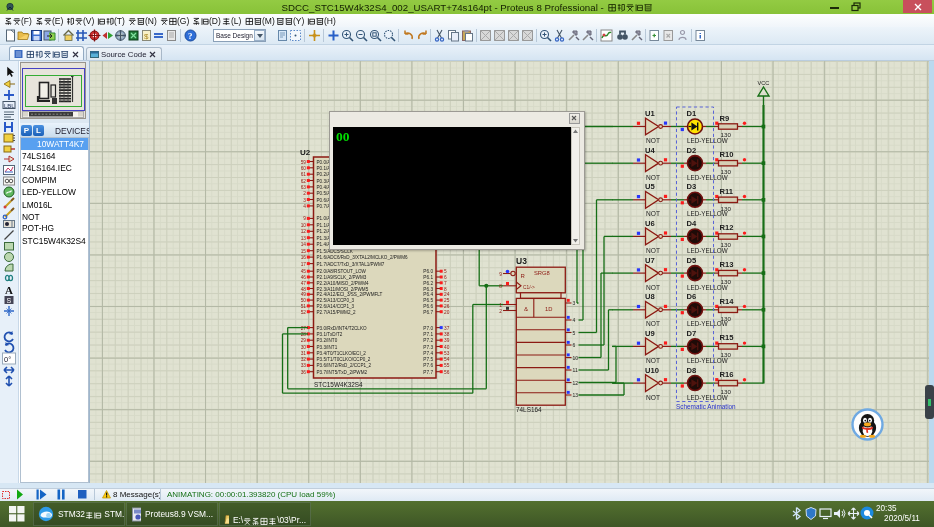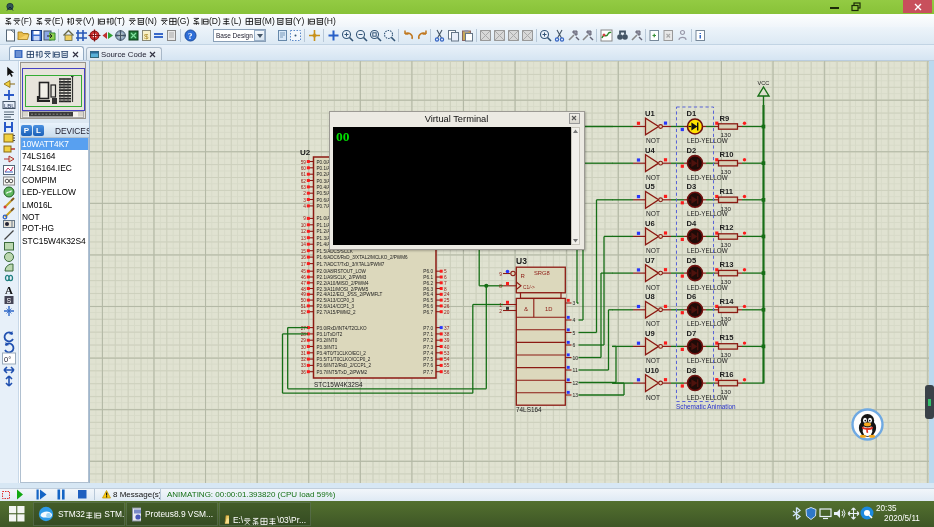--- a/index.html
+++ b/index.html
@@ -6,20 +6,27 @@
 #scr{position:relative;width:934px;height:527px;background:#fff}
 .abs{position:absolute}
 .tt{white-space:nowrap}
 </style></head><body>
 <div id="scr">
     <div class="abs" style="left:0;top:0;width:934px;height:14px;background:linear-gradient(#93CB43,#88C238)"></div>
     <svg class="abs" style="left:5px;top:2px" width="10" height="10">
       <circle cx="5" cy="4.5" r="3.2" fill="#355" stroke="#123" stroke-width=".6"></circle>
       <path d="M2 8.5 L5 5 L8 8.5" stroke="#123" stroke-width="1" fill="none"></path>
     </svg>
+    <div class="abs tt" style="left:50%;top:1px;transform:translateX(-50%);font-size:9.7px;color:#142000;height:13px;display:flex;align-items:center;gap:1px">SDCC_STC15W4k32S4_002_USART+74s164pt - Proteus 8 Professional -&nbsp;<svg width="45" height="9" viewBox="0 0 45 9" style="vertical-align:middle">
+        <path d="M1.2 1.5L7.8 1.5M1.2 1.5L1.2 8.0M7.8 1.5L7.8 8.0M1.2 8.0L7.8 8.0M1.2 4.7L7.8 4.7M4.5 1.5L4.5 8.0" stroke="#1A2A00" stroke-width="0.85" fill="none"></path>
+        <path d="M10.2 2.3L13.1 2.3M10.2 5.1L13.1 5.1M11.5 1.1L11.5 7.8M14.3 1.5L16.8 1.5M14.3 1.5L14.3 7.1M16.8 1.5L16.8 7.1M13.9 8.2L17.1 6.7" stroke="#1A2A00" stroke-width="0.85" fill="none"></path>
+        <path d="M19.7 1.8L25.3 1.8M18.9 3.4L26.1 3.4M20.1 3.6L24.9 8.2M24.9 3.6L20.1 8.2" stroke="#1A2A00" stroke-width="0.85" fill="none"></path>
+        <path d="M28.5 1.4L28.5 8.2M29.9 2.3L34.8 2.3M29.9 2.3L29.9 7.5M34.8 2.3L34.8 7.5M29.9 7.5L34.8 7.5M29.9 4.8L34.8 4.8" stroke="#1A2A00" stroke-width="0.85" fill="none"></path>
+        <path d="M36.9 1.7L44.1 1.7M37.7 1.7L37.7 7.8M43.3 1.7L43.3 7.8M38.5 3.9L42.5 3.9M38.5 5.9L42.5 5.9M37.7 7.8L43.3 7.8" stroke="#1A2A00" stroke-width="0.85" fill="none"></path>
+      </svg></div>
     <div class="abs" style="left:830px;top:7px;width:9px;height:2px;background:#1c2a08"></div>
     <svg class="abs" style="left:851px;top:2px" width="11" height="10">
       <rect x="3" y="1" width="6" height="5" fill="none" stroke="#1c2a08" stroke-width="1.2"></rect>
       <rect x="1" y="3.5" width="6" height="5" fill="#8fc73e" stroke="#1c2a08" stroke-width="1.2"></rect>
     </svg>
     <div class="abs" style="left:903px;top:0;width:29px;height:13px;background:#C8505C;display:flex;align-items:center;justify-content:center">
       <svg width="8" height="8">
         <path d="M1 1 L7 7 M7 1 L1 7" stroke="#fff" stroke-width="1.4"></path>
       </svg>
     </div>
@@ -449,21 +456,21 @@
       <rect x="6" y="0" width="44" height="4.5" fill="#3A3A3A"></rect>
       <path d="M8 2.2 H48" stroke="#888" stroke-width="1" stroke-dasharray="2 1.6"></path>
       <rect x="0" y="0" width="5" height="4.5" fill="#D8D5CC"></rect>
       <rect x="55" y="0" width="5" height="4.5" fill="#D8D5CC"></rect>
     </svg>
     <div class="abs" style="left:20px;top:123px;width:69px;height:14px;background:linear-gradient(#EAF3FC,#C9DCEC)"></div>
     <div class="abs" style="left:21px;top:124.5px;width:11px;height:11px;background:linear-gradient(#4A90E0,#1A60B8);border-radius:2px;color:#fff;font-size:8px;font-weight:bold;display:flex;align-items:center;justify-content:center">P</div>
     <div class="abs" style="left:33px;top:124.5px;width:11px;height:11px;background:linear-gradient(#4A90E0,#1A60B8);border-radius:2px;color:#fff;font-size:8px;font-weight:bold;display:flex;align-items:center;justify-content:center">L</div>
     <div class="abs tt" style="left:55px;top:125.5px;font-size:8.3px;color:#223">DEVICES</div>
     <div class="abs" style="left:20px;top:137px;width:69px;height:346px;background:#fff;border:1px solid #B0C0D0"></div>
-    <div class="abs tt" style="left:21px;top:138.0px;width:67px;height:12px;background:#58A0F0;color:#fff;font-size:8.4px;line-height:12px;padding-left:1px">10WATT4K7</div>
+    <div class="abs tt" style="left:21px;top:138.0px;width:67px;height:12px;background:#58A0F0;color:#fff;font-size:8.4px;line-height:12px;padding-left:16px">10WATT4K7</div>
     <div class="abs tt" style="left:22px;top:150.1px;height:12px;color:#000;font-size:8.4px;line-height:12px">74LS164</div>
     <div class="abs tt" style="left:22px;top:162.2px;height:12px;color:#000;font-size:8.4px;line-height:12px">74LS164.IEC</div>
     <div class="abs tt" style="left:22px;top:174.3px;height:12px;color:#000;font-size:8.4px;line-height:12px">COMPIM</div>
     <div class="abs tt" style="left:22px;top:186.4px;height:12px;color:#000;font-size:8.4px;line-height:12px">LED-YELLOW</div>
     <div class="abs tt" style="left:22px;top:199px;height:12px;color:#000;font-size:8.4px;line-height:12px">LM016L</div>
     <div class="abs tt" style="left:22px;top:210.6px;height:12px;color:#000;font-size:8.4px;line-height:12px">NOT</div>
     <div class="abs tt" style="left:22px;top:222px;height:12px;color:#000;font-size:8.4px;line-height:12px">POT-HG</div>
     <div class="abs tt" style="left:22px;top:234.8px;height:12px;color:#000;font-size:8.4px;line-height:12px">STC15W4K32S4</div>
     <div class="abs" style="left:89px;top:61px;width:840px;height:422px;background-color:#E0E2D1;background-image:linear-gradient(#B2B7A4 1px,transparent 1px),linear-gradient(90deg,#B2B7A4 1px,transparent 1px),linear-gradient(#CDD0BD 1px,transparent 1px),linear-gradient(90deg,#CDD0BD 1px,transparent 1px),linear-gradient(#D7DAC8 1px,transparent 1px),linear-gradient(90deg,#D7DAC8 1px,transparent 1px);background-size:51.6px 51.6px,51.6px 51.6px,12.9px 12.9px,12.9px 12.9px,6.45px 6.45px,6.45px 6.45px;background-position:12.9px 38.7px,12.9px 38.7px,12.9px 38.7px,12.9px 38.7px,12.9px 38.7px,12.9px 38.7px"></div>
     <div class="abs" style="left:929px;top:61px;width:5px;height:426px;background:#BBD9EF"></div>
@@ -991,21 +998,20 @@
       <line x1="476.3" y1="321.5" x2="482.5" y2="321.5" stroke="#8C1A13" stroke-width="1.1"></line>
       <rect x="477.8" y="317.4" width="2.9" height="2.9" fill="#2836FC"></rect>
       <text x="483.5" y="323.8" font-size="5.0" fill="#222222" font-weight="normal" text-anchor="start" font-family="Liberation Sans">12</text>
       <line x1="476.3" y1="334.0" x2="482.5" y2="334.0" stroke="#8C1A13" stroke-width="1.1"></line>
       <rect x="477.8" y="329.9" width="2.9" height="2.9" fill="#2836FC"></rect>
       <text x="483.5" y="336.3" font-size="5.0" fill="#222222" font-weight="normal" text-anchor="start" font-family="Liberation Sans">13</text>
       <rect x="587.5" y="46" width="37" height="294.5" fill="none" stroke="#5A64D8" stroke-width="1" stroke-dasharray="3.2 2.6"></rect>
       <text x="587.0" y="348.0" font-size="6.4" fill="#2832C8" font-weight="normal" text-anchor="start" font-family="Liberation Sans">Schematic Animation</text>
     </svg>
     <div class="abs" style="left:329px;top:111px;width:255.5px;height:138.5px;background:#ECEAE3;border:1px solid #9C9A94;box-shadow:1px 1px 2px rgba(0,0,0,.25)"></div>
-    <div class="abs tt" style="left:329px;top:112px;width:255px;height:14px;text-align:center;font-size:9.3px;color:#111;line-height:14px">Virtual Terminal</div>
     <div class="abs" style="left:568.5px;top:113px;width:11px;height:10.5px;background:linear-gradient(#F2F0EA,#D8D5CC);border:1px solid #999;display:flex;align-items:center;justify-content:center">
       <svg width="6" height="6">
         <path d="M1 1 L5 5 M5 1 L1 5" stroke="#555" stroke-width="1.1"></path>
       </svg>
     </div>
     <div class="abs" style="left:333px;top:127px;width:237.5px;height:118px;background:#000"></div>
     <div class="abs tt" style="left:336px;top:129px;font-family:Liberation Serif, serif;font-size:13.5px;font-weight:bold;color:#00DC00">00</div>
     <div class="abs" style="left:570.5px;top:127px;width:9.5px;height:118px;background:#F2F0EB;border:1px solid #C8C5BC"></div>
     <svg class="abs" style="left:571.5px;top:128px" width="7" height="6">
       <path d="M1 5 L3.5 1.5 L6 5 Z" fill="#777"></path>

